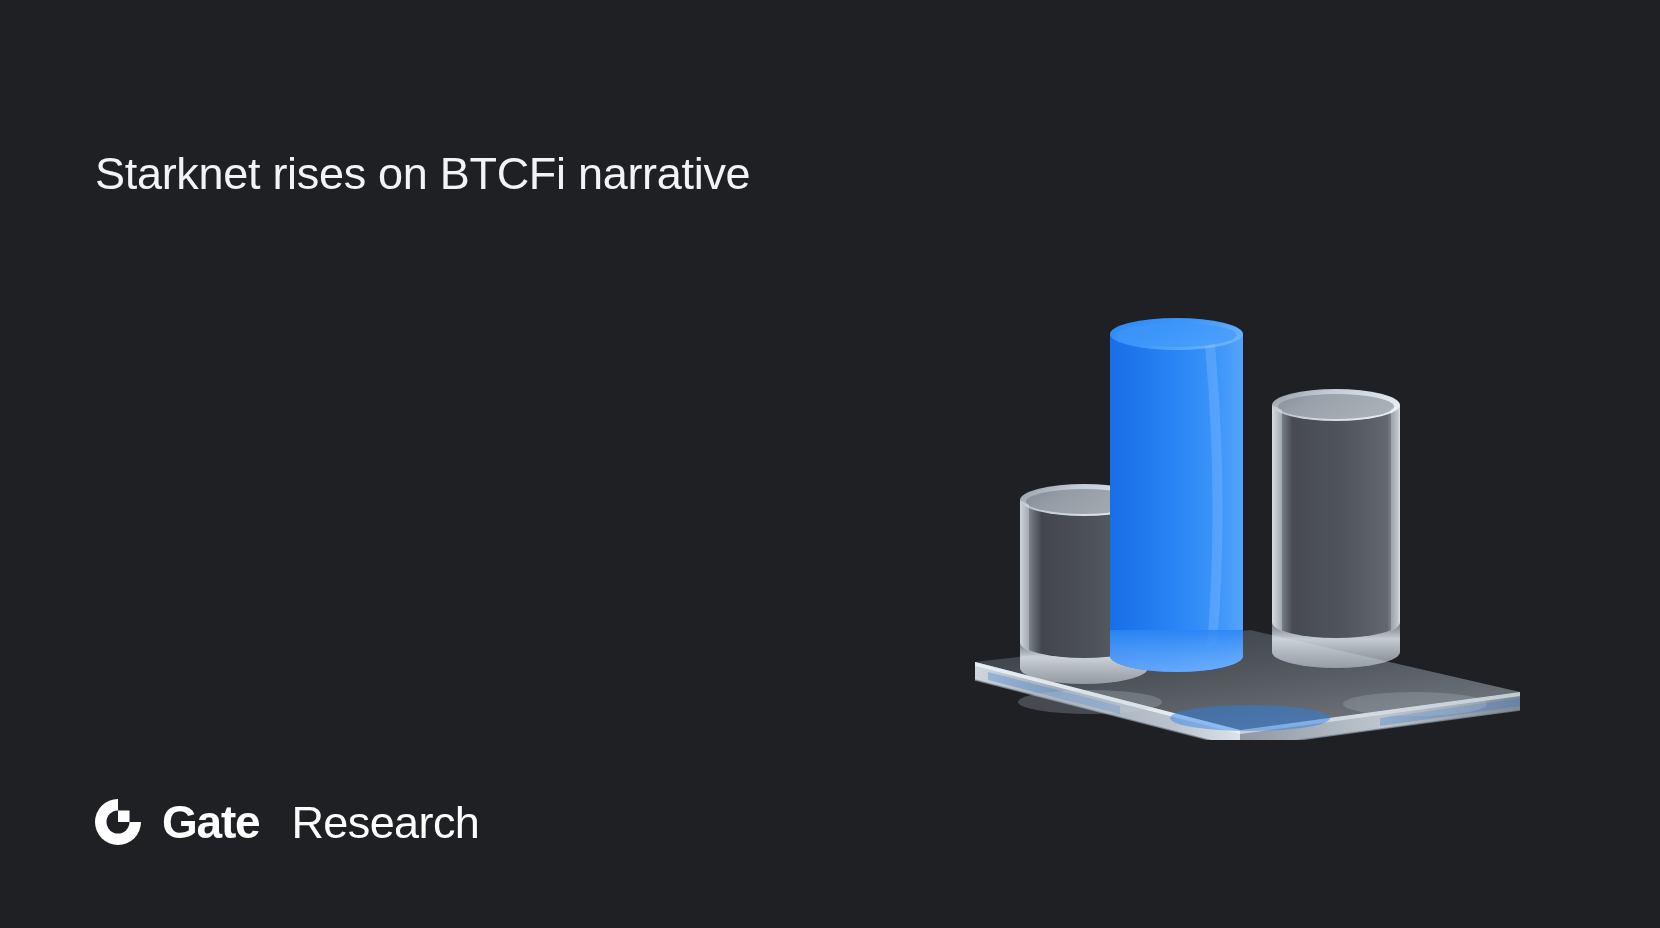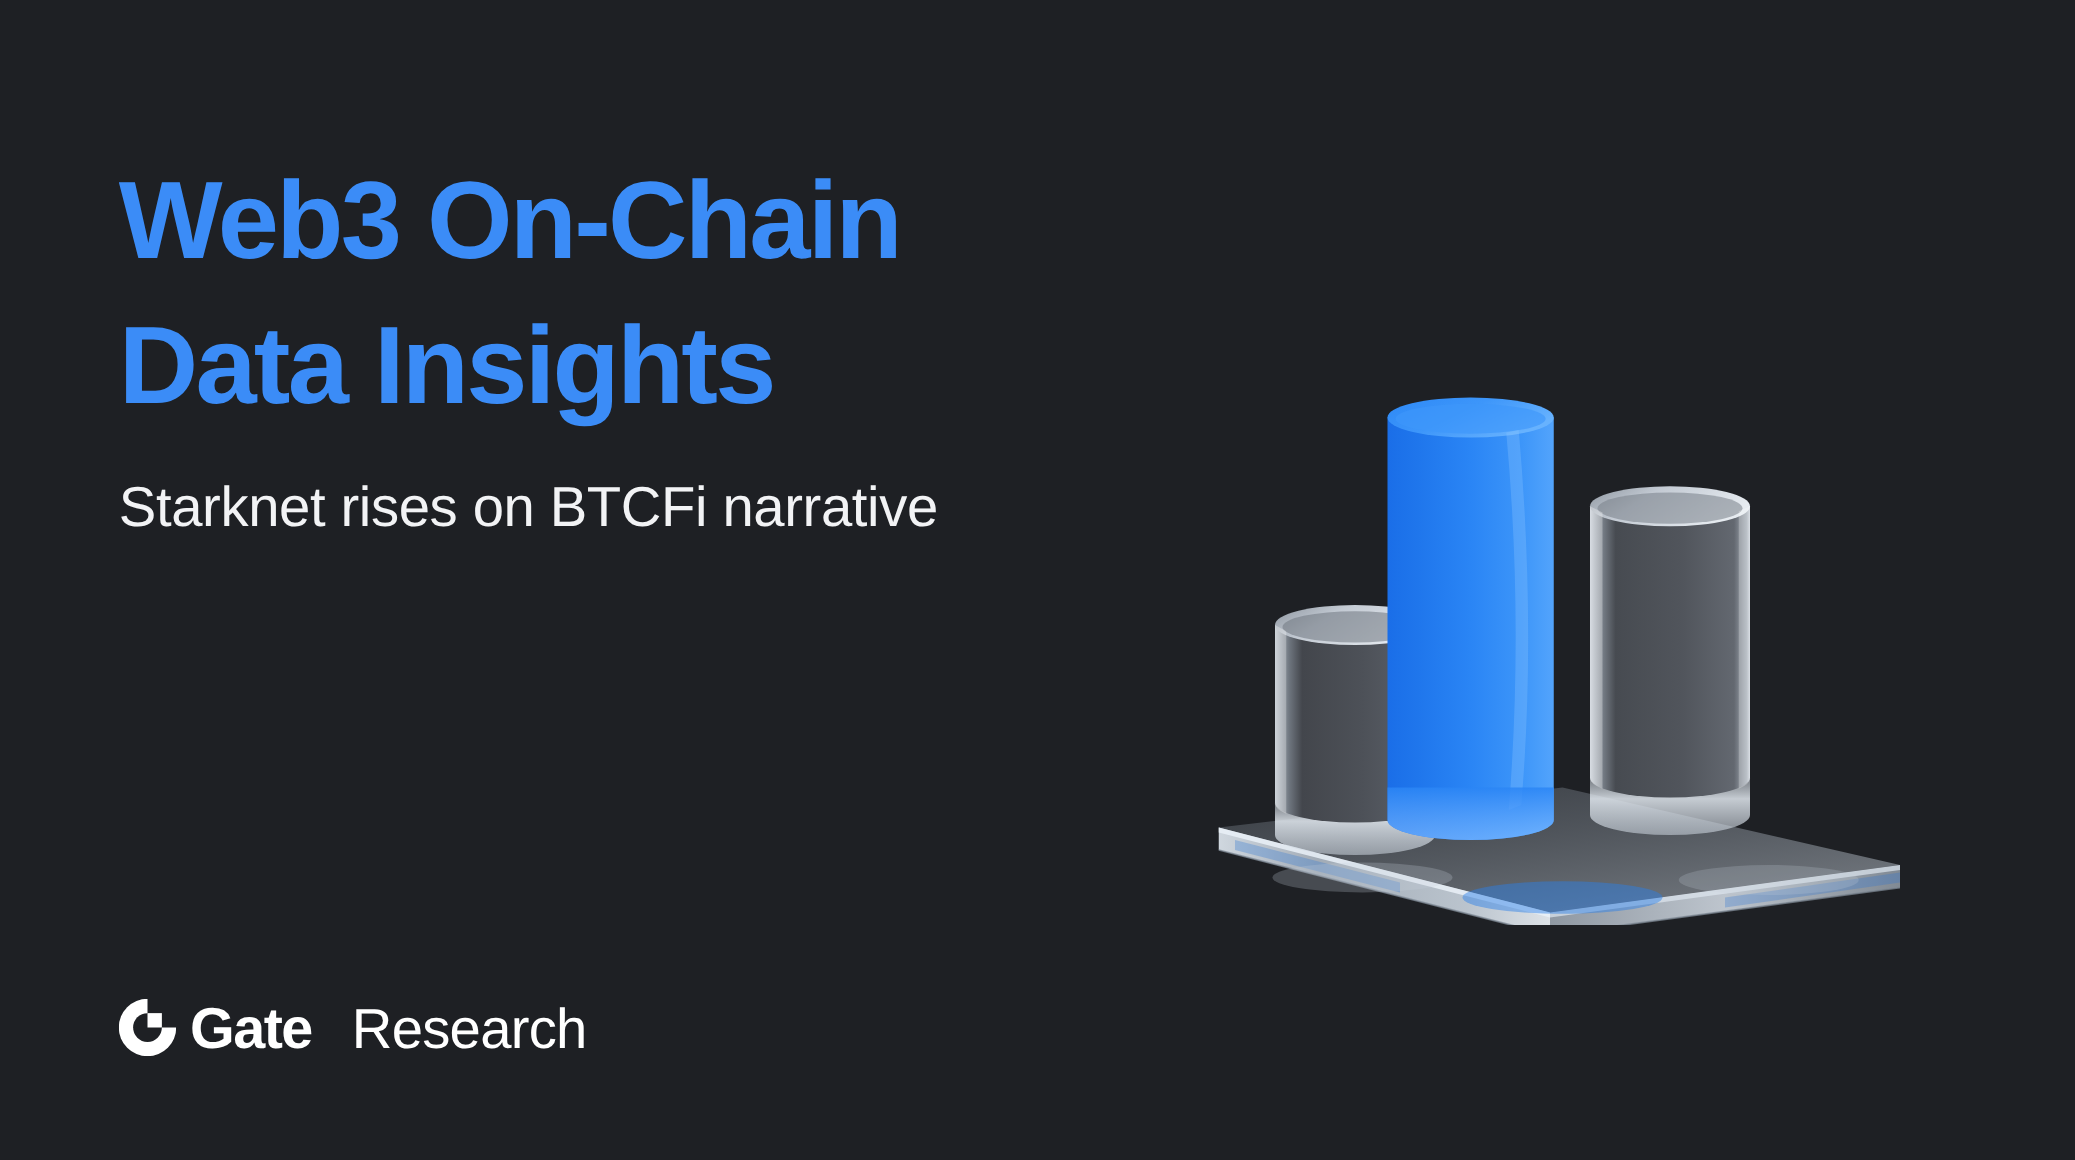--- a/index.html
+++ b/index.html
@@ -36,21 +36,21 @@
     letter-spacing:-0.3px;
     color:#f2f3f5;
   }
 
   
   .logo {
     position:absolute;
     left:95px; top:795px;
     display:flex;
     align-items:center;
-    gap:11px;
+    gap:21px;
   }
   .logo-mark { width:46px; height:46px; display:block; }
   .logo-wordmark {
     display:flex; align-items:baseline; gap:14px;
     color:#ffffff;
   }
   .logo-gate {
     font-size:46px; font-weight:700; letter-spacing:-1.2px;
   }
   .logo-research {
@@ -64,22 +64,20 @@
     width:700px; height:440px;
   }
   .artwork svg { width:100%; height:100%; display:block; }
 </style>
 </head>
 <body>
 
 <div id="canvas">
 
   <div class="text-block">
-    <div class="headline">Web3 On-Chain
-Data Insights</div>
     <div class="subtitle">Starknet rises on BTCFi narrative</div>
   </div>
 
   <div class="logo">
     <span class="logo-mark">
       <svg viewBox="0 0 46 46" xmlns="http://www.w3.org/2000/svg" aria-hidden="true">
         <defs>
           <mask id="gateMask">
             <rect x="0" y="0" width="46" height="46" fill="#000"></rect>
             <circle cx="23" cy="23" r="23" fill="#fff"></circle>

